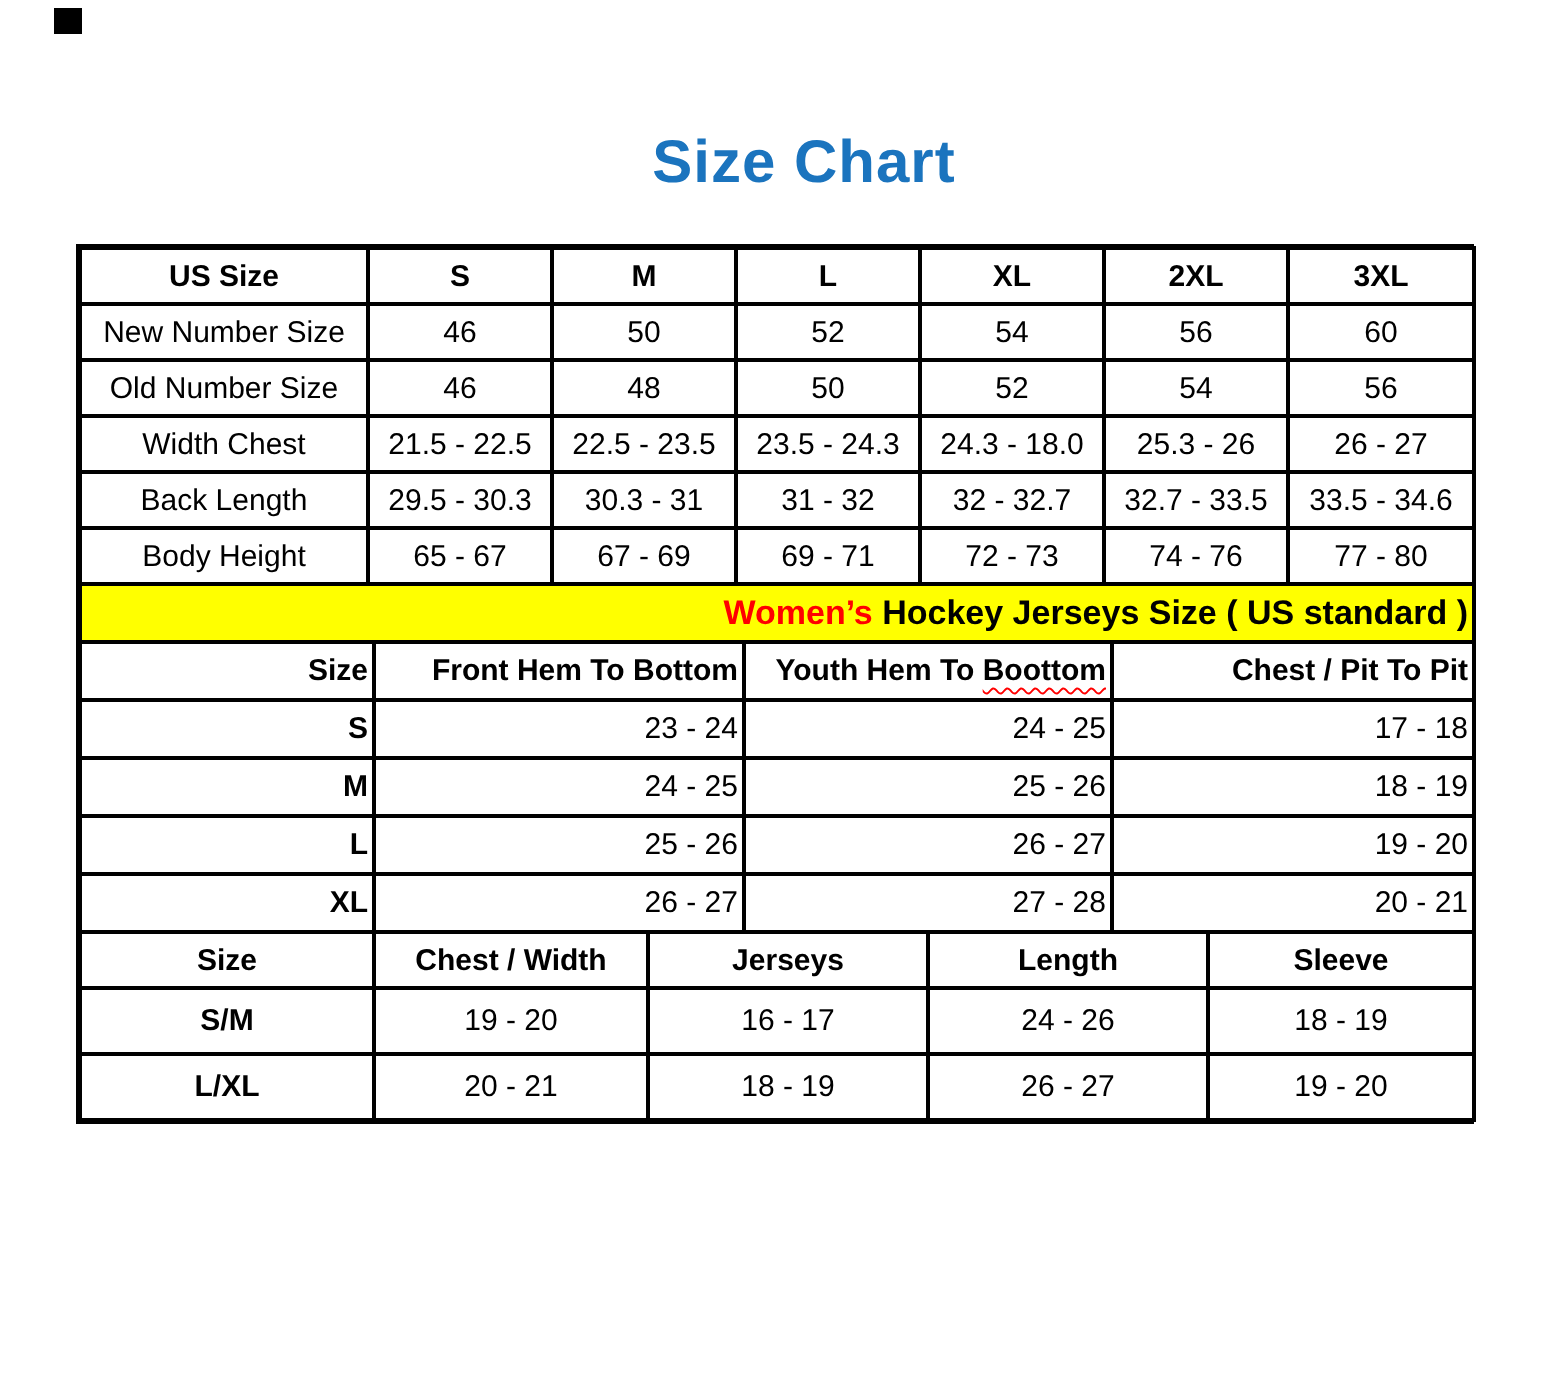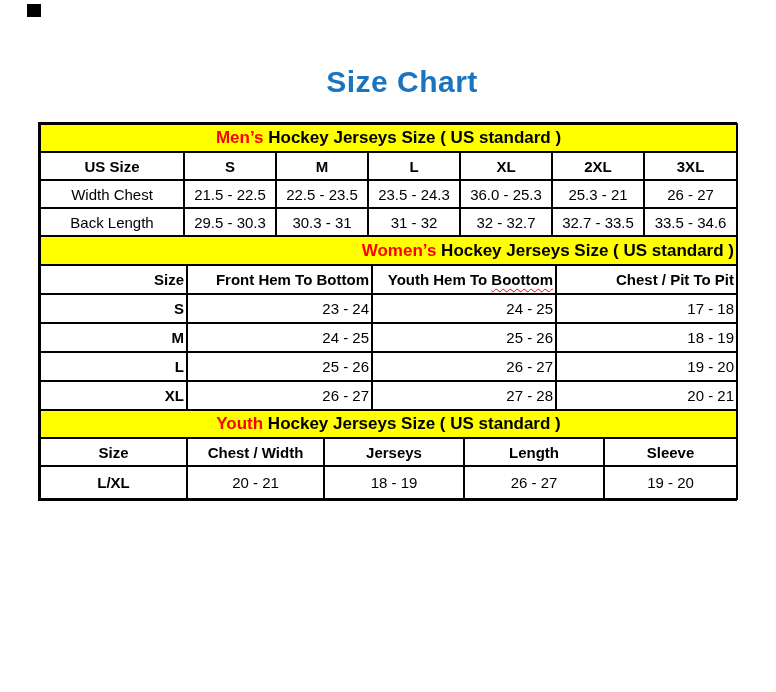--- a/index.html
+++ b/index.html
@@ -92,49 +92,73 @@
     <colgroup>
       <col style="width:144px">
         <col style="width:92px">
         <col style="width:92px">
         <col style="width:92px">
         <col style="width:92px">
         <col style="width:92px">
         <col style="width:93px">
     </colgroup>
     <tbody>
-        <tr>
-      <td class="section-head" colspan="7"><span class="accent">Men’s</span><span> Hockey Jerseys Size ( US standard )</span></td>
-    </tr>
     <tr>
       <th>US Size</th>
       <th>S</th>
       <th>M</th>
       <th>L</th>
       <th>XL</th>
       <th>2XL</th>
       <th>3XL</th>
     </tr>
     <tr>
+      <td class="plain-label">New Number Size</td>
+      <td class="data-cell">46</td>
+      <td class="data-cell">50</td>
+      <td class="data-cell">52</td>
+      <td class="data-cell">54</td>
+      <td class="data-cell">56</td>
+      <td class="data-cell">60</td>
+    </tr>
+    <tr>
+      <td class="plain-label">Old Number Size</td>
+      <td class="data-cell">46</td>
+      <td class="data-cell">48</td>
+      <td class="data-cell">50</td>
+      <td class="data-cell">52</td>
+      <td class="data-cell">54</td>
+      <td class="data-cell">56</td>
+    </tr>
+    <tr>
       <td class="plain-label">Width Chest</td>
       <td class="data-cell">21.5 - 22.5</td>
       <td class="data-cell">22.5 - 23.5</td>
       <td class="data-cell">23.5 - 24.3</td>
-      <td class="data-cell">36.0 - 25.3</td>
-      <td class="data-cell">25.3 - 21</td>
+      <td class="data-cell">24.3 - 18.0</td>
+      <td class="data-cell">25.3 - 26</td>
       <td class="data-cell">26 - 27</td>
     </tr>
     <tr>
       <td class="plain-label">Back Length</td>
       <td class="data-cell">29.5 - 30.3</td>
       <td class="data-cell">30.3 - 31</td>
       <td class="data-cell">31 - 32</td>
       <td class="data-cell">32 - 32.7</td>
       <td class="data-cell">32.7 - 33.5</td>
       <td class="data-cell">33.5 - 34.6</td>
+    </tr>
+    <tr>
+      <td class="plain-label">Body Height</td>
+      <td class="data-cell">65 - 67</td>
+      <td class="data-cell">67 - 69</td>
+      <td class="data-cell">69 - 71</td>
+      <td class="data-cell">72 - 73</td>
+      <td class="data-cell">74 - 76</td>
+      <td class="data-cell">77 - 80</td>
     </tr>
   </tbody>
     </table>
 
   <table class="chart-table women-table">
     <colgroup>
       <col style="width:147px">
         <col style="width:185px">
         <col style="width:184px">
         <col style="width:181px">
@@ -178,31 +202,35 @@
 
   <table class="chart-table youth-table">
     <colgroup>
       <col style="width:147px">
         <col style="width:137px">
         <col style="width:140px">
         <col style="width:140px">
         <col style="width:133px">
     </colgroup>
     <tbody>
-        <tr>
-      <td class="section-head" colspan="5"><span class="accent">Youth</span><span> Hockey Jerseys Size ( US standard )</span></td>
-    </tr>
     <tr>
       <th>Size</th>
       <th>Chest / Width</th>
       <th>Jerseys</th>
       <th>Length</th>
       <th>Sleeve</th>
     </tr>
     <tr>
+      <th class="row-size">S/M</th>
+      <td class="data-cell">19 - 20</td>
+      <td class="data-cell">16 - 17</td>
+      <td class="data-cell">24 - 26</td>
+      <td class="data-cell">18 - 19</td>
+    </tr>
+    <tr>
       <th class="row-size">L/XL</th>
       <td class="data-cell">20 - 21</td>
       <td class="data-cell">18 - 19</td>
       <td class="data-cell">26 - 27</td>
       <td class="data-cell">19 - 20</td>
     </tr>
   </tbody>
     </table>
 
 </div>

